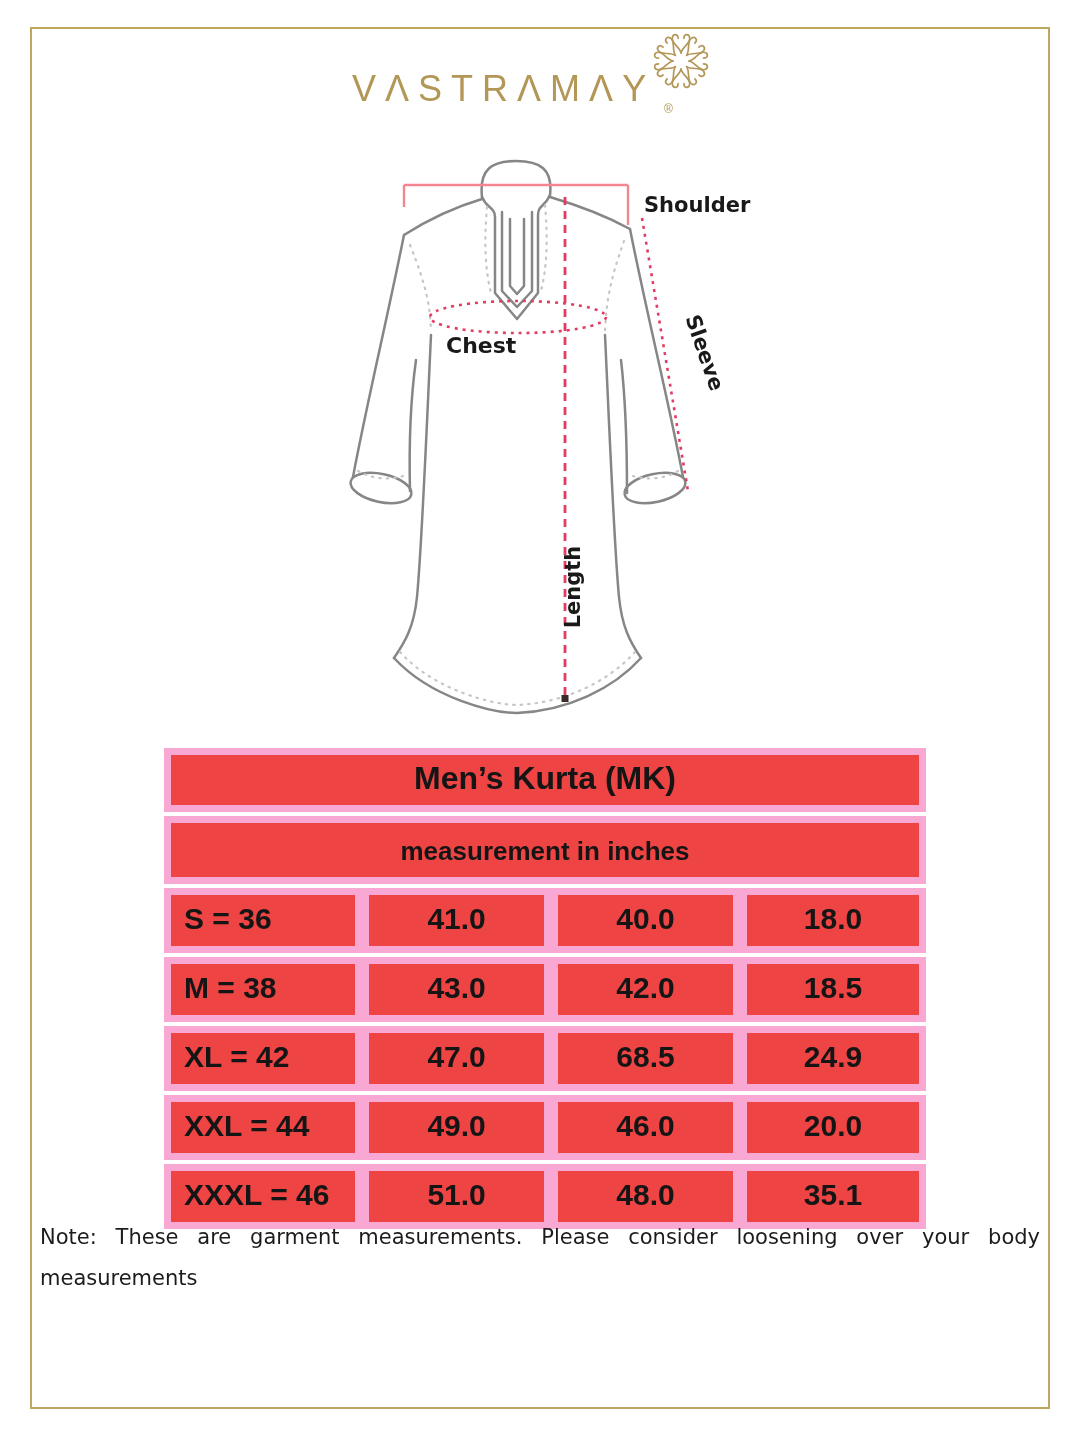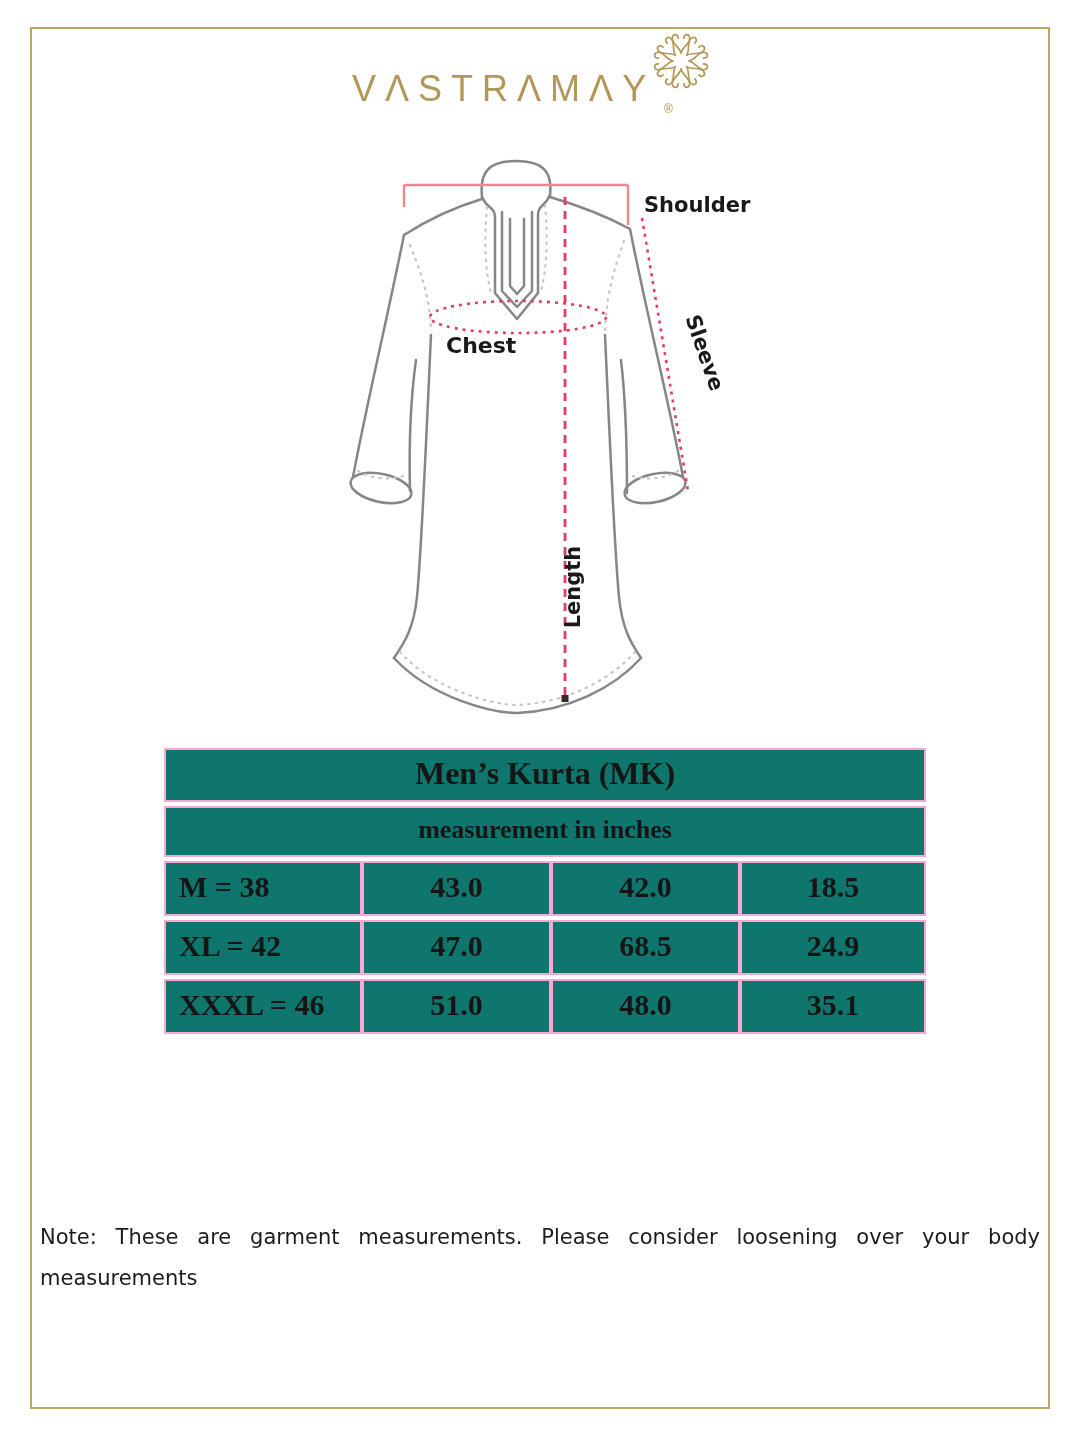--- a/index.html
+++ b/index.html
@@ -25,23 +25,23 @@
   .brand-emblem { position:absolute; left:650px; top:32px; }
   
   .diagram { position:absolute; left:330px; top:155px; }
   .diag-label { font-family:"DejaVu Sans", sans-serif; font-weight:700; fill:#191919; }
   
   .size-table {
     position:absolute; left:164px; top:744px; width:762px;
     border-collapse:separate; border-spacing:0 4px; table-layout:fixed;
     color:#151515;
   }
-  .size-table td { border:2px solid #f9a8d4; background:#0f766e;font-family:Liberation Serif, serif; }
+  .size-table td { border:7px solid #f9a8d4; background:#ef4444; }
   .tt  { font-size:32px; font-weight:700; text-align:center; padding:5px 0 8px; }
-  .ts  { font-size:26px; font-weight:700; text-align:center; padding:7px 0 10px; }
+  .ts  { font-size:26px; font-weight:700; text-align:center; padding:13px 0 10px; }
   .th  { font-size:31px; font-weight:700; text-align:center; padding:8px 0 11px; }
   .tn  { font-size:30px; font-weight:700; text-align:center; padding:7px 0 10px; }
   .tsize { font-size:30px; font-weight:700; text-align:left; padding:7px 0 10px 13px; }
   
   .note {
     position:absolute; left:40px; top:1217px; width:1000px;
     font-family:"DejaVu Sans", sans-serif; font-size:21px; line-height:41px;
     color:#1c1c1c;
   }
   .note-l1 { display:block; text-align:justify; text-align-last:justify; }
@@ -128,30 +128,42 @@
       <col style="width:24.4%">
     </colgroup>
   <tbody>
   <tr>
     <td class="tt" colspan="4">Men’s Kurta (MK)</td>
   </tr>
   <tr>
     <td class="ts" colspan="4">measurement in inches</td>
   </tr>
   <tr>
+    <td class="tsize">S = 36</td>
+    <td class="tn">41.0</td>
+    <td class="tn">40.0</td>
+    <td class="tn">18.0</td>
+  </tr>
+  <tr>
     <td class="tsize">M = 38</td>
     <td class="tn">43.0</td>
     <td class="tn">42.0</td>
     <td class="tn">18.5</td>
   </tr>
   <tr>
     <td class="tsize">XL = 42</td>
     <td class="tn">47.0</td>
     <td class="tn">68.5</td>
     <td class="tn">24.9</td>
+  </tr>
+  <tr>
+    <td class="tsize">XXL = 44</td>
+    <td class="tn">49.0</td>
+    <td class="tn">46.0</td>
+    <td class="tn">20.0</td>
   </tr>
   <tr>
     <td class="tsize">XXXL = 46</td>
     <td class="tn">51.0</td>
     <td class="tn">48.0</td>
     <td class="tn">35.1</td>
   </tr>
   </tbody>
 </table>
 

